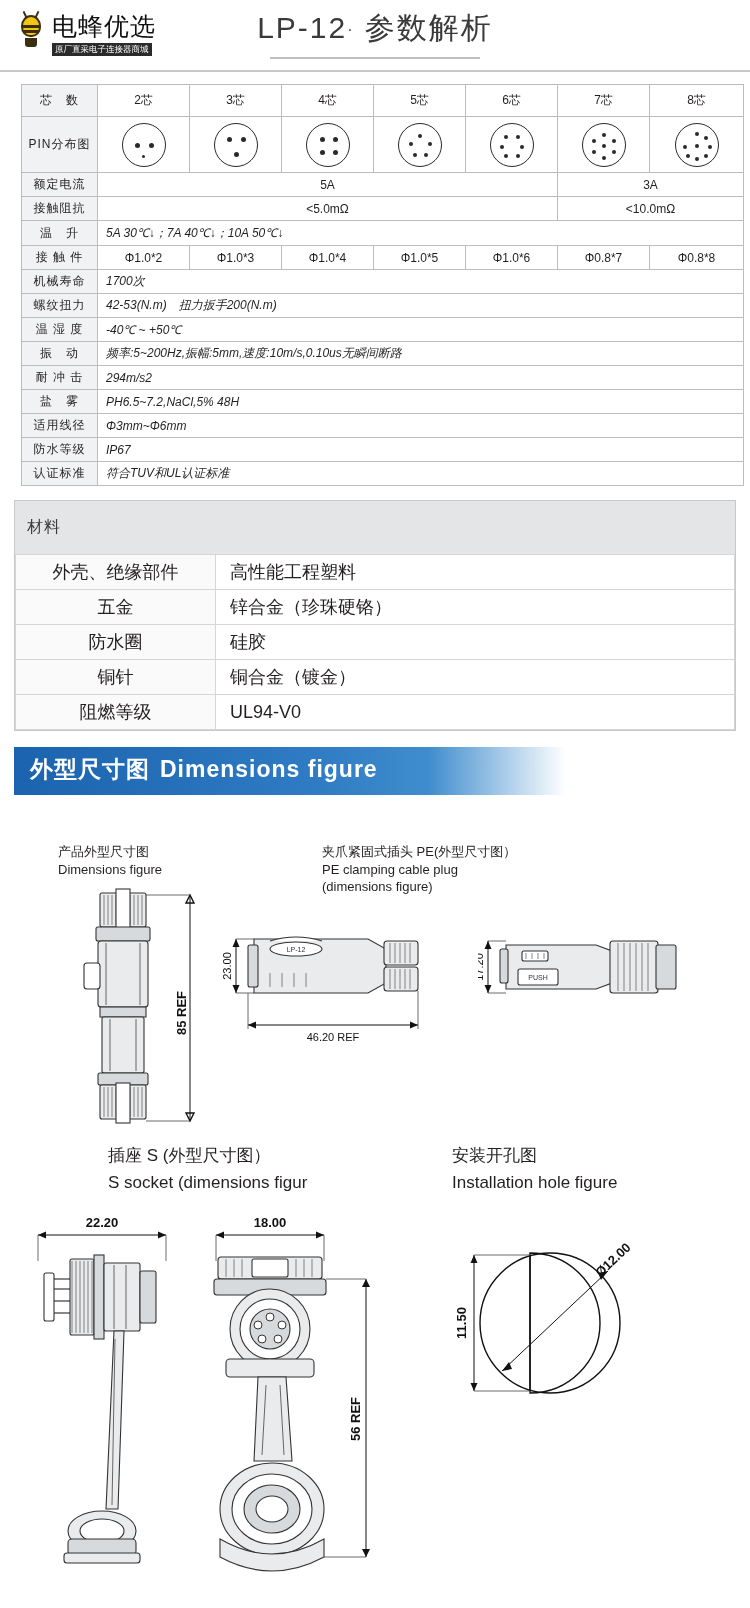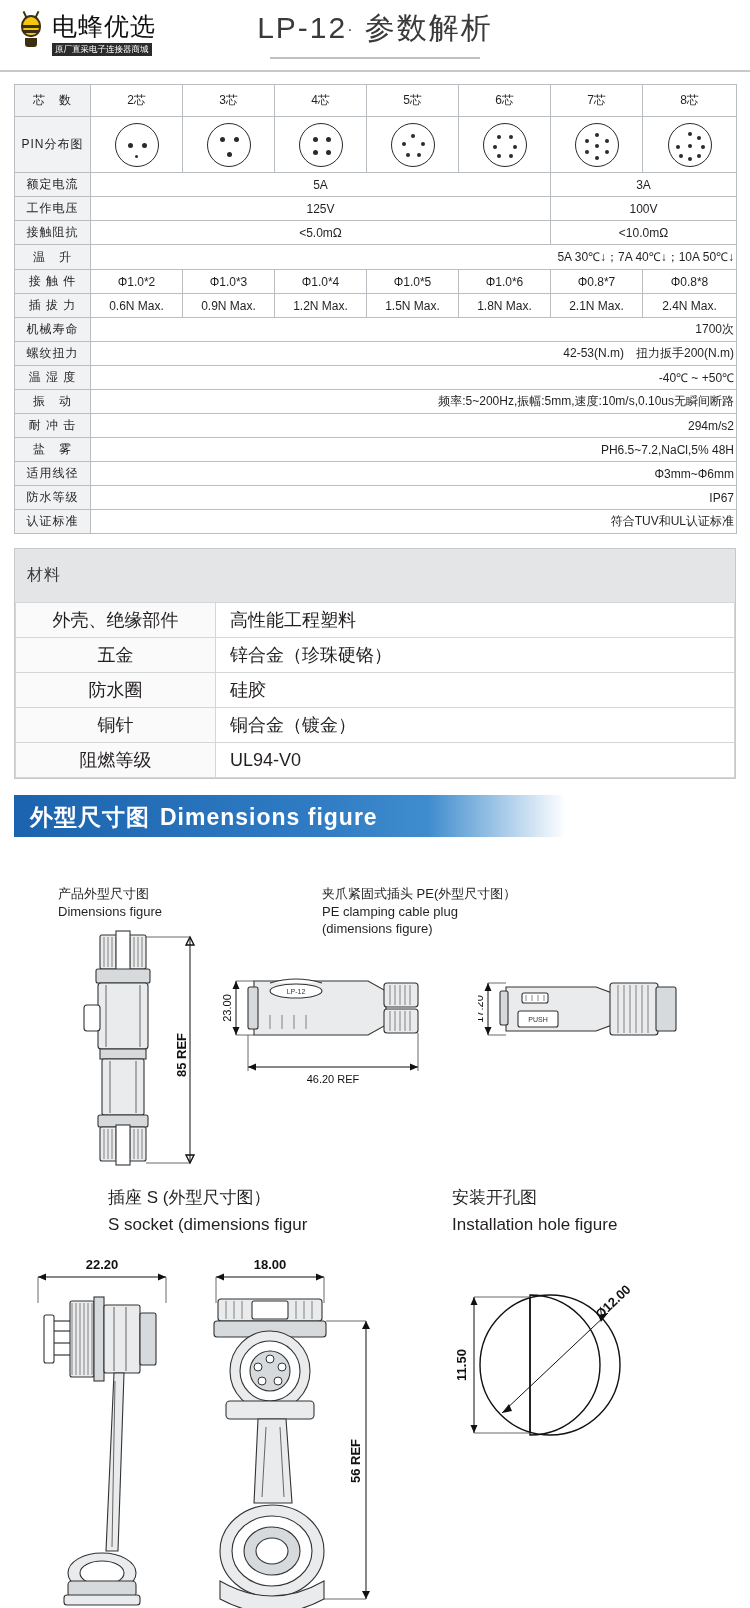--- a/index.html
+++ b/index.html
@@ -85,36 +85,38 @@
     margin: 8px auto 0 auto;
   }
 
   
   .spec-wrap { padding: 12px 14px 0 14px; }
   table.spec {
     width: 722px;
     border-collapse: collapse;
     font-size: 12px;
     table-layout: fixed;
+    margin-left: 7px;
   }
   table.spec td {
     border: 1px solid #b9bcc0;
     text-align: center;
     padding: 3px 2px;
     color: #231f20;
     background:#fff;
   }
   table.spec td.lbl {
     background: #f1f2f4;
     width: 76px;
     letter-spacing: 1px;
   }
   table.spec td.left {
-    text-align: right;
+    text-align: left;
     padding-left: 8px;
+    font-style: italic;
   }
   .row-h { height: 32px; }
   .row-pin { height: 56px; }
   .row-std { height: 24px; }
 
   
   .pin {
     width: 44px; height: 44px;
     border-radius: 50%;
     border: 1.6px solid #2a2a2a;
@@ -150,21 +152,21 @@
     padding: 5px 8px;
     color: #231f20;
   }
   table.mat td.k { width: 200px; text-align: center; background:#fafafa;}
   table.mat td.v { text-align: left; padding-left: 14px; }
 
   
   .banner {
     margin: 16px 0 16px 14px;
     width: 552px;
-    height: 42px;
+    height: 48px;
     background: linear-gradient(to right, #1b63ae 0%, #2f7cc4 55%, #3f8ccd 75%, #ffffff 100%);
     position: relative;
   }
   .banner-text {
     position: absolute;
     left: 16px; top: 7px;
     color: #fff;
     font-size: 23px;
     font-weight: bold;
     letter-spacing: 1px;
@@ -311,25 +313,20 @@
       </div>
     </td>
   </tr>
 
   <tr class="row-std">
     <td class="lbl">额定电流</td>
     <td colspan="5">5A</td>
     <td colspan="2">3A</td>
   </tr>
 
-  <tr class="row-std">
-    <td class="lbl">工作电压</td>
-    <td colspan="5">125V</td>
-    <td colspan="2">100V</td>
-  </tr>
 
 
   <tr class="row-std">
     <td class="lbl">接触阻抗</td>
     <td colspan="5">&lt;5.0mΩ</td>
     <td colspan="2">&lt;10.0mΩ</td>
   </tr>
 
   <tr class="row-std">
     <td class="lbl">温　升</td>
@@ -340,30 +337,20 @@
     <td class="lbl">接 触 件</td>
     <td>Φ1.0*2</td>
     <td>Φ1.0*3</td>
     <td>Φ1.0*4</td>
     <td>Φ1.0*5</td>
     <td>Φ1.0*6</td>
     <td>Φ0.8*7</td>
     <td>Φ0.8*8</td>
   </tr>
 
-  <tr class="row-std">
-    <td class="lbl">插 拔 力</td>
-    <td>0.6N Max.</td>
-    <td>0.9N Max.</td>
-    <td>1.2N Max.</td>
-    <td>1.5N Max.</td>
-    <td>1.8N Max.</td>
-    <td>2.1N Max.</td>
-    <td>2.4N Max.</td>
-  </tr>
 
   <tr class="row-std">
     <td class="lbl">机械寿命</td>
     <td colspan="7" class="left">1700次</td>
   </tr>
   <tr class="row-std">
     <td class="lbl">螺纹扭力</td>
     <td colspan="7" class="left">42-53(N.m)　扭力扳手200(N.m)</td>
   </tr>
   <tr class="row-std">

